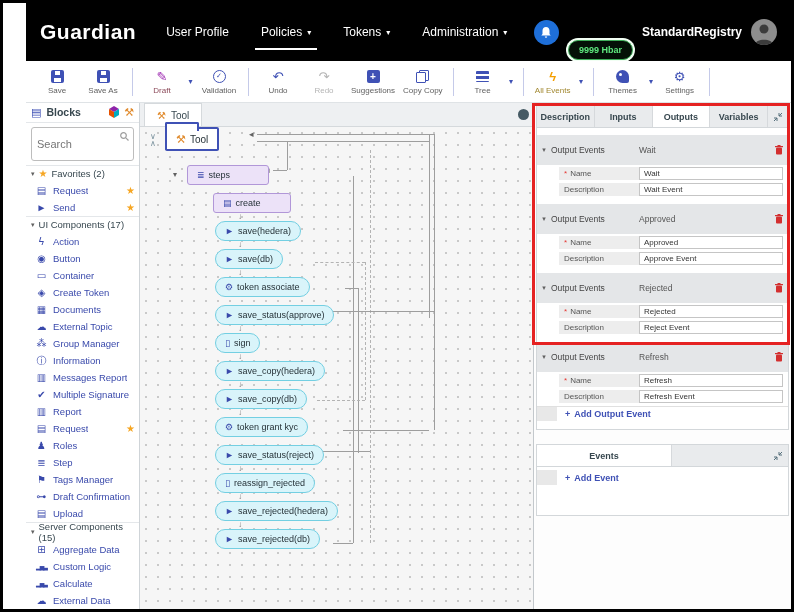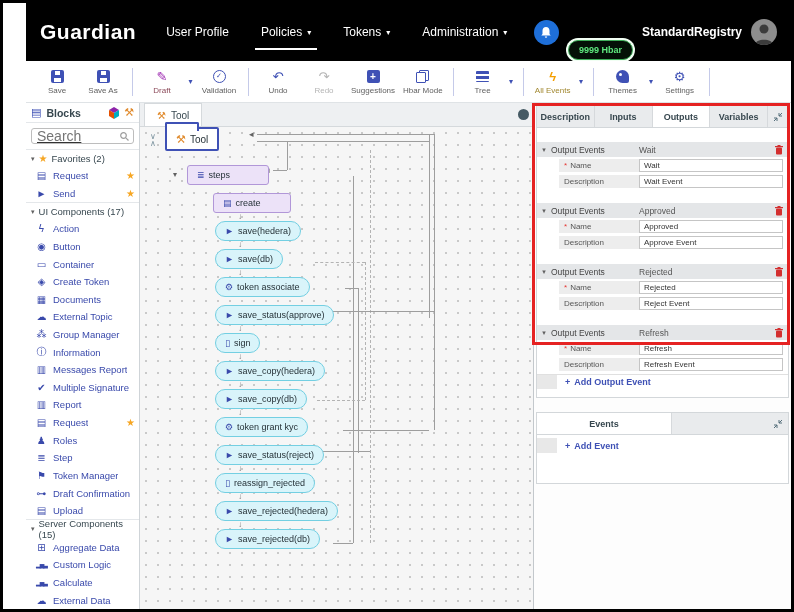--- a/index.html
+++ b/index.html
@@ -48,21 +48,21 @@
   .content { flex:1; display:flex; min-height:0; }
 
   
   .sbar { width:114px; flex:0 0 114px; border-right:1px solid #cfd4d8; overflow:hidden; display:flex; flex-direction:column; background:#fff; }
   .sb-header { height:22px; display:flex; align-items:center; gap:5px; padding:0 5px; border-bottom:1px solid #e4e7ea; }
   .sb-title { font-size:10.5px; font-weight:bold; color:#37474f; }
   .sb-hic { margin-left:auto; display:flex; align-items:center; gap:4px; }
   .sb-blocks-ic { color:#3f51b5; font-size:11px; }
   .sb-tools-ic { color:#e08a2c; font-size:11px; }
   .sb-search-wrap { padding:4px 5px; }
-  .sb-search { width:100%; height:16px; border:1px solid #bdbdbd; border-radius:3px; font-size:14px; padding:0 16px 0 5px; color:#333; outline:none; background:#fff;text-decoration:underline; }
+  .sb-search { width:100%; height:34px; border:1px solid #bdbdbd; border-radius:3px; font-size:11px; padding:0 16px 0 5px; color:#333; outline:none; background:#fff; }
   .sb-search-ic { position:absolute; right:10px; top:9px; }
   .sb-sec-h { height:19px; display:flex; align-items:center; gap:4px; padding:0 5px; border-top:1px solid #e4e7ea; font-size:9.5px; color:#37474f; }
   .sb-sec-h .car { font-size:7px; color:#616161; }
   .sb-item { height:19px; display:flex; align-items:center; gap:5px; padding:0 4px 0 9px; }
   .sb-iic { width:13px; text-align:center; font-size:10px; color:#3949ab; flex:0 0 13px; }
   .sb-iic.bars { font-size:6px; letter-spacing:-1px; }
   .sb-ilb { font-size:9.5px; color:#3949ab; white-space:nowrap; overflow:hidden; }
   .star { color:#f6a623; font-size:10px; }
   .star-r { margin-left:auto; }
 
@@ -90,21 +90,21 @@
   .ah { position:absolute; color:#616161; font-size:9px; line-height:9px; z-index:1; }
 
   
   .rpanel { width:258px; flex:0 0 258px; background:#fdfdfd; border-left:1px solid #c3c8cc; position:relative; padding:2px 2px 0 2px; }
   .redbox { position:absolute; left:-2px; top:0; width:258px; height:242px; border:3px solid #e52222; z-index:6; pointer-events:none; }
   .panel { border:1px solid #d3d7da; background:#fff; }
   .p-tabs { height:22px; display:flex; background:#e9ebed; border-bottom:1px solid #d3d7da; }
   .p-tab { flex:1; display:flex; align-items:center; justify-content:center; font-size:9px; font-weight:bold; color:#37474f; border-right:1px solid #d6d9dc; }
   .p-tab.active { background:#fff; }
   .p-expand { flex:0 0 20px; display:flex; align-items:center; justify-content:center; }
-  .pp-sec-header { height:15px; background:#e4e6e8; display:flex; align-items:center; margin-top:14px; font-size:8.5px; color:#444; }
+  .pp-sec-header { height:30px; background:#e4e6e8; display:flex; align-items:center; margin-top:7px; font-size:8.5px; color:#444; }
   .sec-caret { flex:0 0 14px; text-align:center; font-size:7px; color:#616161; }
   .sec-label { flex:0 0 88px; }
   .sec-value { flex:1; color:#555; }
   .trash { flex:0 0 18px; display:flex; justify-content:center; align-items:center; }
   .pp-row { height:15px; display:flex; align-items:center; margin-top:1px; }
   .row-indent { flex:0 0 22px; }
   .row-label { flex:0 0 80px; background:#ededed; height:13px; display:flex; align-items:center; padding-left:5px; font-size:8px; color:#555; gap:1px; }
   .req { color:#e53935; font-style:normal; margin-right:2px; }
   .row-value { flex:1; height:13px; border:1px solid #c5c5c5; background:#fff; font-size:8px; color:#333; display:flex; align-items:center; padding-left:4px; margin-right:5px; }
   .add-row { height:15px; display:flex; align-items:center; border-top:1px solid #e0e0e0; margin-top:2px; }
@@ -195,21 +195,21 @@
     <div class="tb-btn">
       <span class="tb-ic">
           <span class="i-plus-sq">+</span>
         </span>
       <span class="tb-lb">Suggestions</span>
     </div>
     <div class="tb-btn">
       <span class="tb-ic">
           <span class="i-copy"></span>
         </span>
-      <span class="tb-lb">Hbar Mode</span>
+      <span class="tb-lb">Copy Copy</span>
     </div>
     <div class="tb-div"></div>
     <div class="tb-btn">
       <span class="tb-ic">
           <span class="i-tree"></span>
         </span>
       <span class="tb-lb">Tree</span>
     </div>
     <div class="tb-dd">▾</div>
     <div class="tb-div"></div>
@@ -328,21 +328,21 @@
       <div class="sb-item">
         <span class="sb-iic">♟</span>
         <span class="sb-ilb">Roles</span>
       </div>
       <div class="sb-item">
         <span class="sb-iic">≣</span>
         <span class="sb-ilb">Step</span>
       </div>
       <div class="sb-item">
         <span class="sb-iic">⚑</span>
-        <span class="sb-ilb">Token Manager</span>
+        <span class="sb-ilb">Tags Manager</span>
       </div>
       <div class="sb-item">
         <span class="sb-iic">⊶</span>
         <span class="sb-ilb">Draft Confirmation</span>
       </div>
       <div class="sb-item">
         <span class="sb-iic">▤</span>
         <span class="sb-ilb">Upload</span>
       </div>
 

